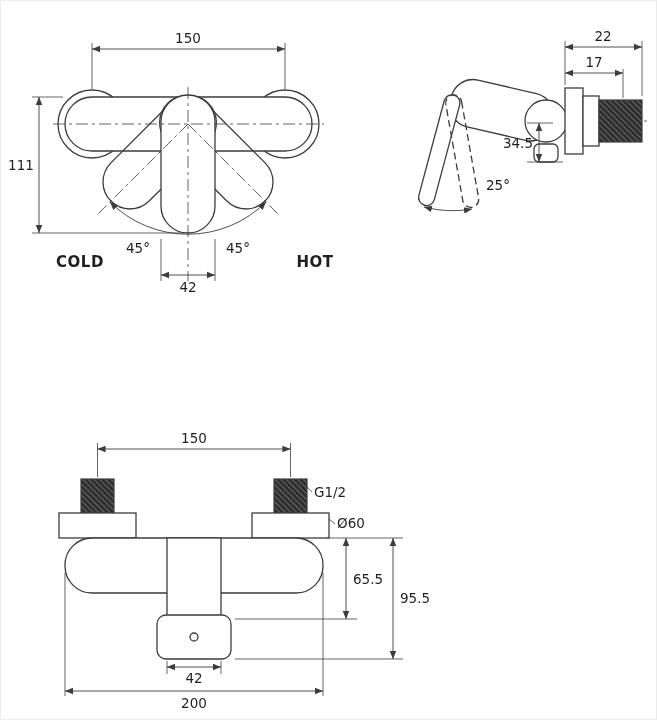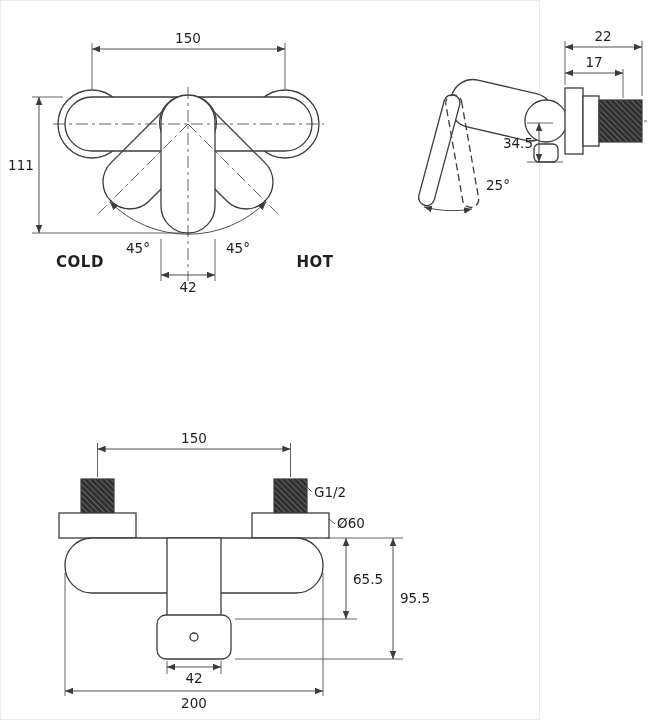--- a/index.html
+++ b/index.html
@@ -1,17 +1,17 @@
 <!DOCTYPE html>
 <html><head>
 <meta charset="utf-8">
 <style>
   html,body{margin:0;padding:0;background:#ffffff;}
   .canvas{
-    position:relative;width:540px;height:720px;background:#ffffff;
+    position:relative;width:657px;height:720px;background:#ffffff;
     border:1px solid #ececec;box-sizing:border-box;
     font-family:"DejaVu Sans","Liberation Sans",sans-serif;
   }
   svg text{
     font-family:"DejaVu Sans","Liberation Sans",sans-serif;
     font-size:13.5px;fill:#1f1f1f;
   }
   svg .big{font-size:15px;font-weight:600;letter-spacing:.5px;}
   .obj{fill:#ffffff;stroke:#3c3c3c;stroke-width:1.3;}
   .objn{fill:none;stroke:#3c3c3c;stroke-width:1.3;}

